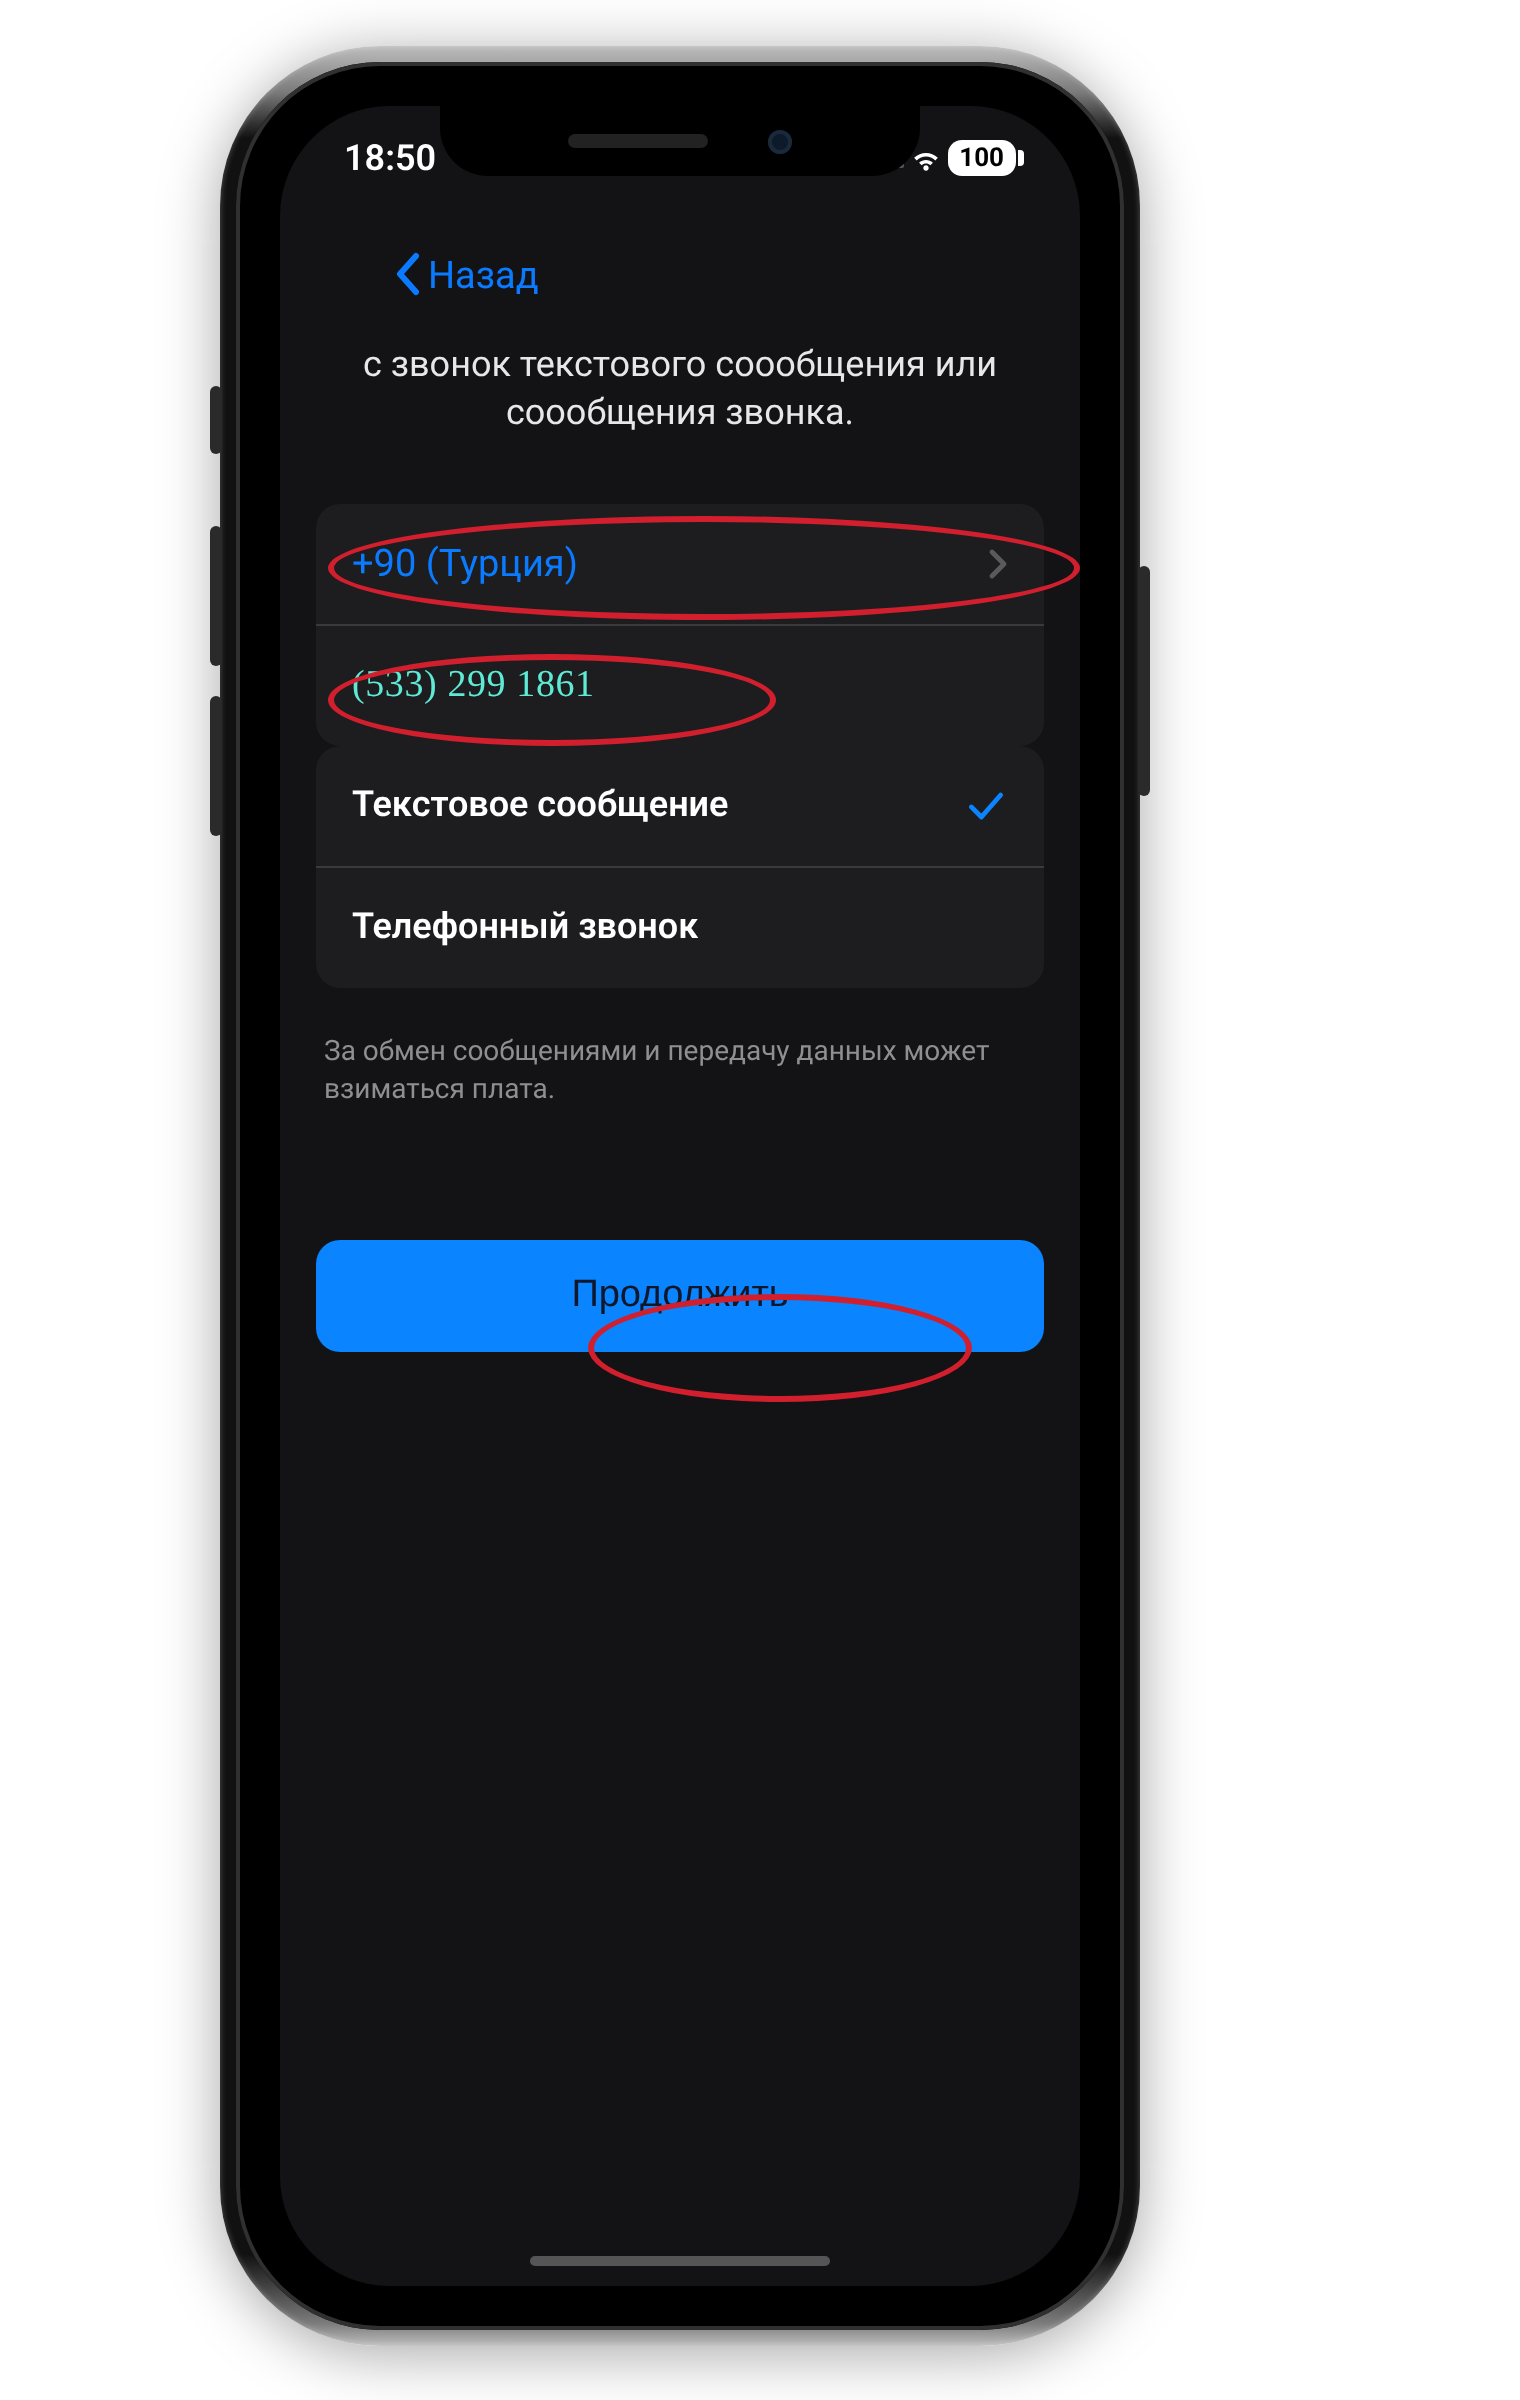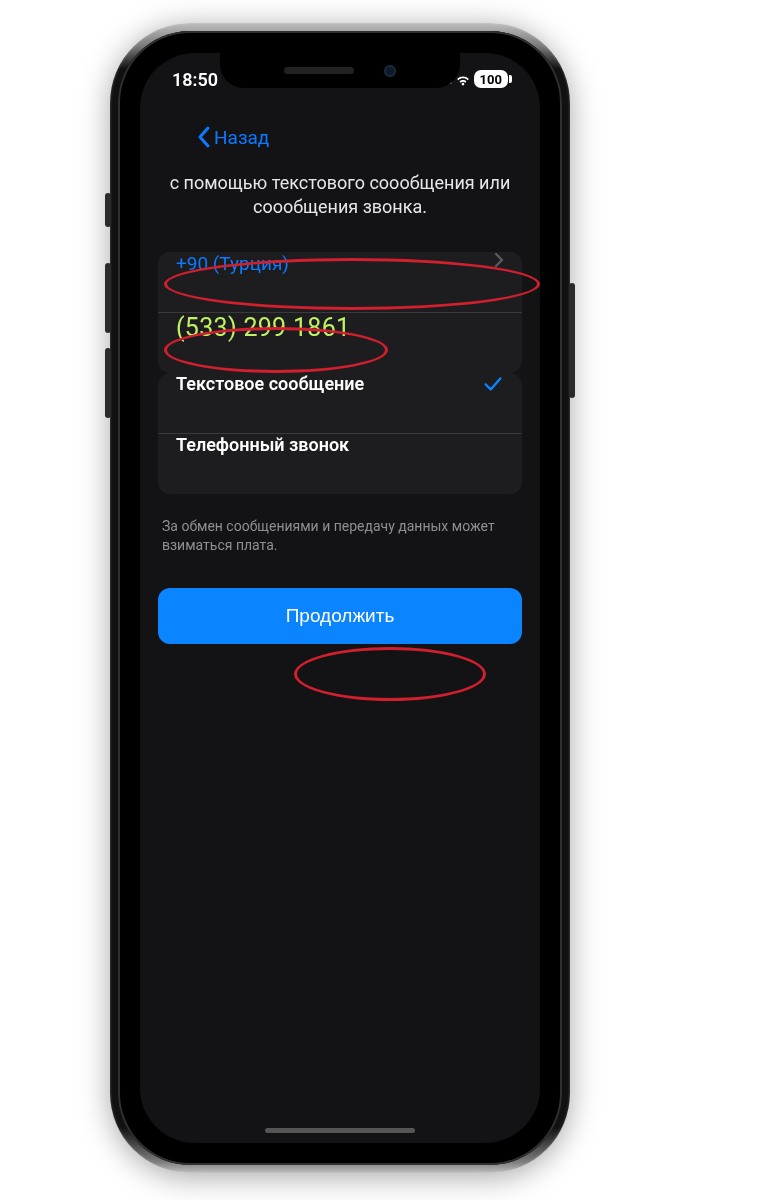--- a/index.html
+++ b/index.html
@@ -57,30 +57,30 @@
   .batt{background:#fff;color:#000;border-radius:7px;padding:1px 6px;font-size:13px;font-weight:700;display:flex;align-items:center;position:relative;}
   .batt::after{content:"";position:absolute;right:-4px;top:50%;transform:translateY(-50%);width:3px;height:8px;background:#fff;border-radius:0 2px 2px 0;}
   
   .navbar{position:absolute;top:60px;left:0;right:0;height:48px;display:flex;align-items:center;padding:0 12px;z-index:3;margin-left:44px;}
   .back{display:flex;align-items:center;color:var(--link);font-size:19px;gap:2px;cursor:pointer;}
   .chev-left{width:16px;height:24px;}
   
   .content{position:absolute;top:112px;left:0;right:0;bottom:0;padding:0 18px;}
   .subtitle{text-align:center;font-size:18px;color:#e7e7e9;line-height:1.35;margin:6px auto 32px;max-width:420px;}
   .card{background:var(--card);border-radius:12px;overflow:hidden;}
-  .row{display:flex;justify-content:space-between;height:60px;padding:0 18px;position:relative;}
+  .row{display:flex;align-items:center;justify-content:space-between;height:60px;padding:0 18px;position:relative;}
   .row+.row{border-top:1px solid var(--divider);}
   .country{color:var(--link);font-size:19px;}
   .chev-right{color:#5a5a5e;}
-  .phone-num{color:#bef264;font-size:25px;letter-spacing:.3px;}
+  .phone-num{color:#5eead4;font-size:19px;letter-spacing:.3px;font-family:Liberation Serif, serif;}
   .section-label{color:var(--text-sec);font-size:13px;letter-spacing:.6px;margin:22px 4px 10px;text-transform:uppercase;}
   .opt-label{font-size:18px;font-weight:600;}
   .check{color:var(--accent);width:22px;height:22px;}
   .footnote{color:var(--text-sec);font-size:14px;line-height:1.4;margin:23px 4px 0;}
-  .cta{margin:32px 0 0;background:var(--accent);color:#ffffff;border:none;border-radius:12px;height:56px;width:100%;font-size:19px;font-weight:500;cursor:pointer;}
+  .cta{margin:64px 0 0;background:var(--accent);color:#0f172a;border:none;border-radius:12px;height:56px;width:100%;font-size:19px;font-weight:500;cursor:pointer;}
   .home-ind{position:absolute;bottom:10px;left:50%;transform:translateX(-50%);width:150px;height:5px;background:#555;border-radius:3px;}
   
   .annot{position:absolute;border:3px solid var(--annot);border-radius:50%;pointer-events:none;z-index:6;}
 </style>
 </head>
 <body>
 
 <div class="stage">
   <div class="phone">
     <div class="btn-side btn-mute"></div>
@@ -116,21 +116,21 @@
           <div class="back">
             <svg class="chev-left" viewBox="0 0 16 24">
               <path d="M12 3 L4 12 L12 21" stroke="#0a7aff" stroke-width="3" fill="none" stroke-linecap="round" stroke-linejoin="round"></path>
             </svg>
             <span>Назад</span>
           </div>
         </div>
 
         <div class="content">
           <div class="subtitle">
-            <span>с помощью текстового соообщения или</span><br>
+            <span>с звонок текстового соообщения или</span><br>
             <span>соообщения звонка.</span>
           </div>
 
           <div class="card">
             <div class="row">
               <span class="country">+90 (Турция)</span>
               <svg class="chev-right" width="10" height="16" viewBox="0 0 10 16">
                 <path d="M2 2 L8 8 L2 14" stroke="#5a5a5e" stroke-width="2.4" fill="none" stroke-linecap="round" stroke-linejoin="round"></path>
               </svg>
             </div>

